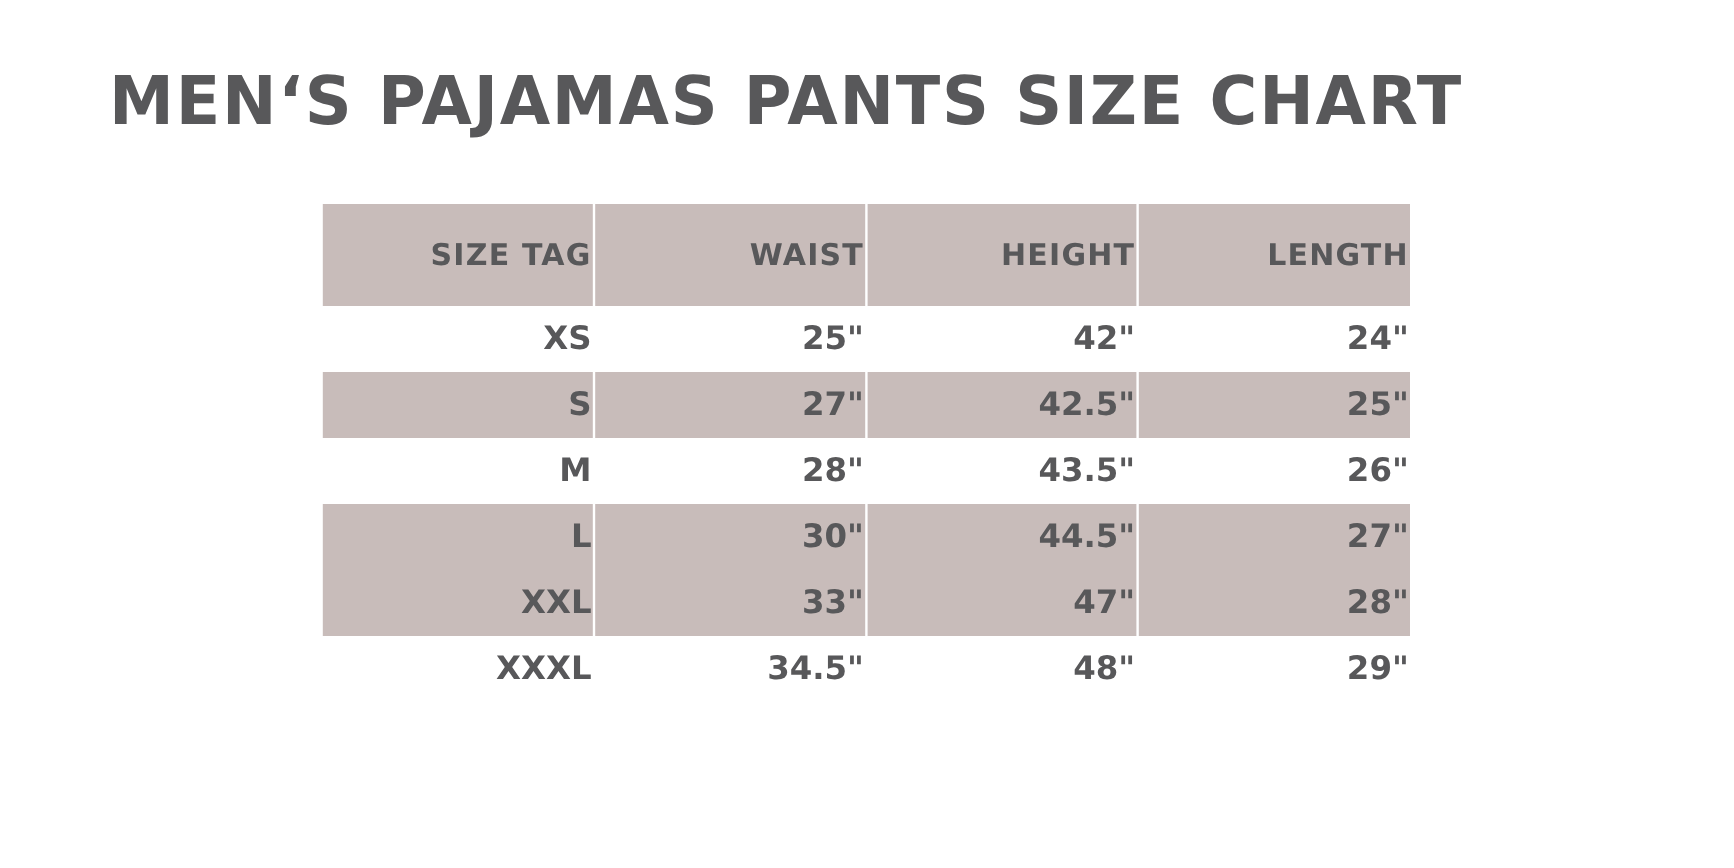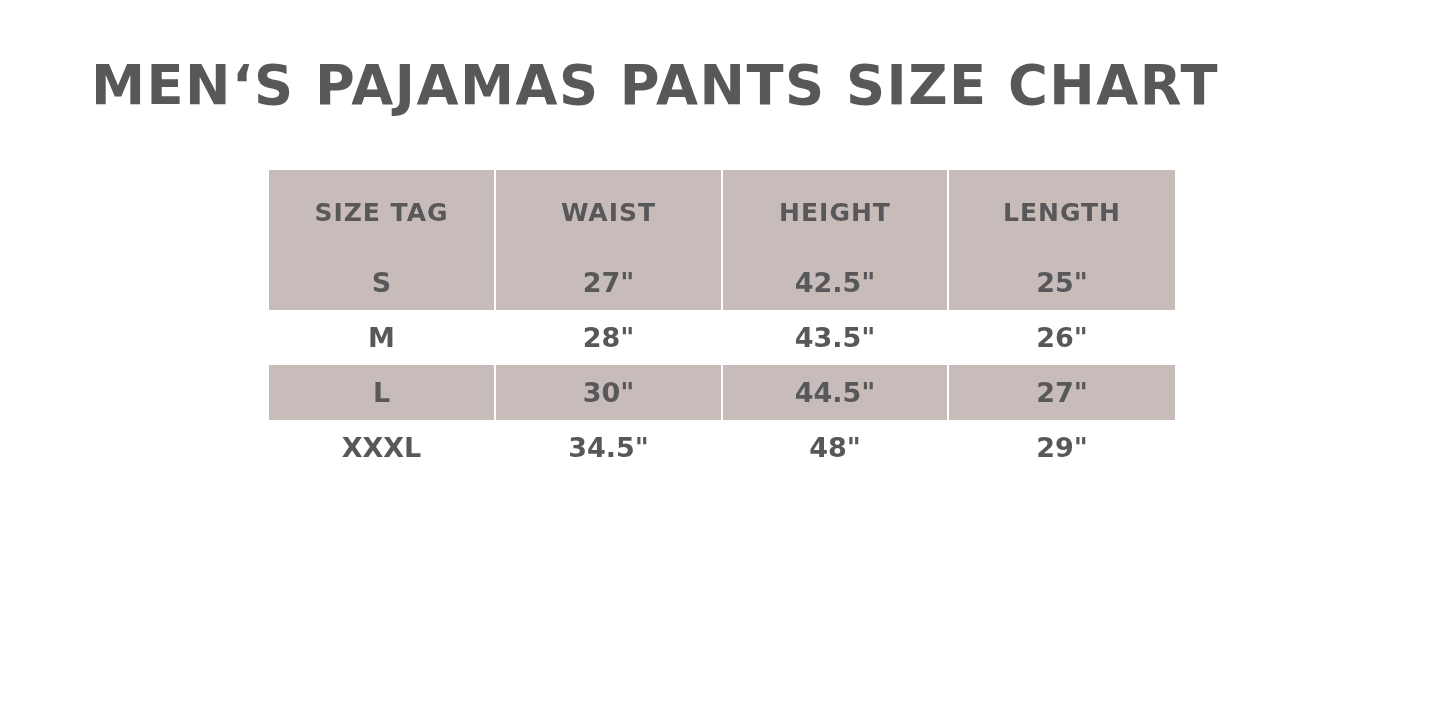--- a/index.html
+++ b/index.html
@@ -45,21 +45,21 @@
     width: 906px;
     table-layout: fixed;
   }
   table.size-chart col.c0 { width: 226px; }
   table.size-chart col.c1 { width: 227px; }
   table.size-chart col.c2 { width: 226px; }
   table.size-chart col.c3 { width: 227px; }
 
   table.size-chart th,
   table.size-chart td {
-    text-align: center;
+    text-align: right;
     vertical-align: middle;
     font-weight: bold;
     color: #58585a;
     border-right: 2px solid #ffffff;
   }
   table.size-chart th:last-child,
   table.size-chart td:last-child {
     border-right: none;
   }
   thead th {
@@ -98,38 +98,50 @@
       </colgroup>
       <thead>
         <tr>
           <th>SIZE TAG</th>
           <th>WAIST</th>
           <th>HEIGHT</th>
           <th>LENGTH</th>
         </tr>
       </thead>
       <tbody>
+        <tr>
+          <td>XS</td>
+          <td>25"</td>
+          <td>42"</td>
+          <td>24"</td>
+        </tr>
         <tr class="shaded">
           <td>S</td>
           <td>27"</td>
           <td>42.5"</td>
           <td>25"</td>
         </tr>
         <tr>
           <td>M</td>
           <td>28"</td>
           <td>43.5"</td>
           <td>26"</td>
         </tr>
         <tr class="shaded">
           <td>L</td>
           <td>30"</td>
           <td>44.5"</td>
           <td>27"</td>
         </tr>
+        <tr class="shaded">
+          <td>XXL</td>
+          <td>33"</td>
+          <td>47"</td>
+          <td>28"</td>
+        </tr>
         <tr>
           <td>XXXL</td>
           <td>34.5"</td>
           <td>48"</td>
           <td>29"</td>
         </tr>
       </tbody>
     </table>
   </div>
 

